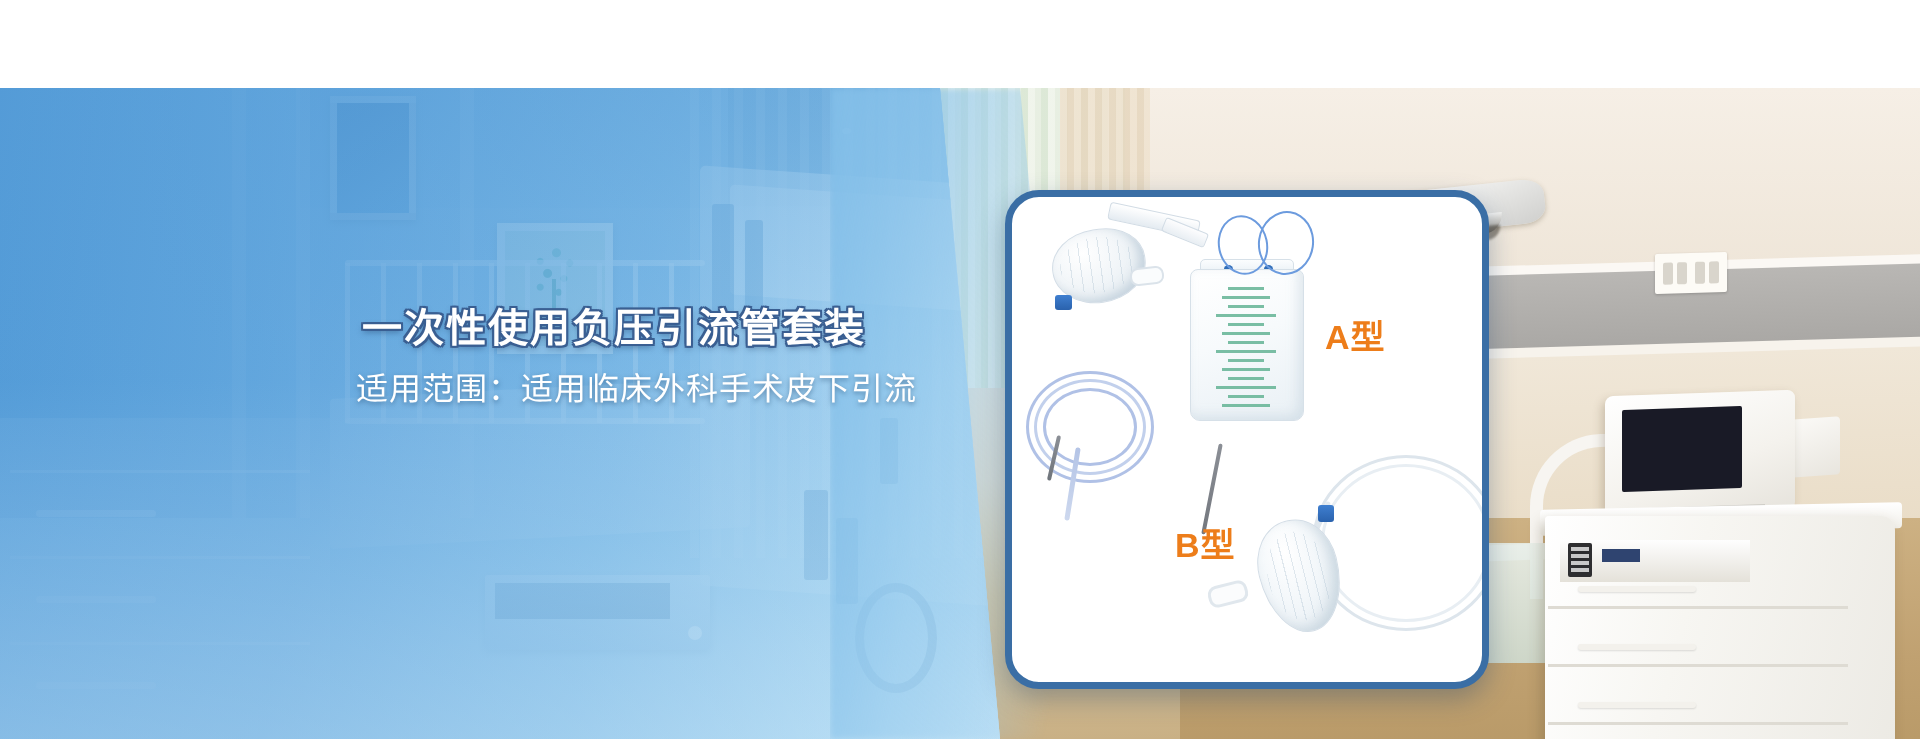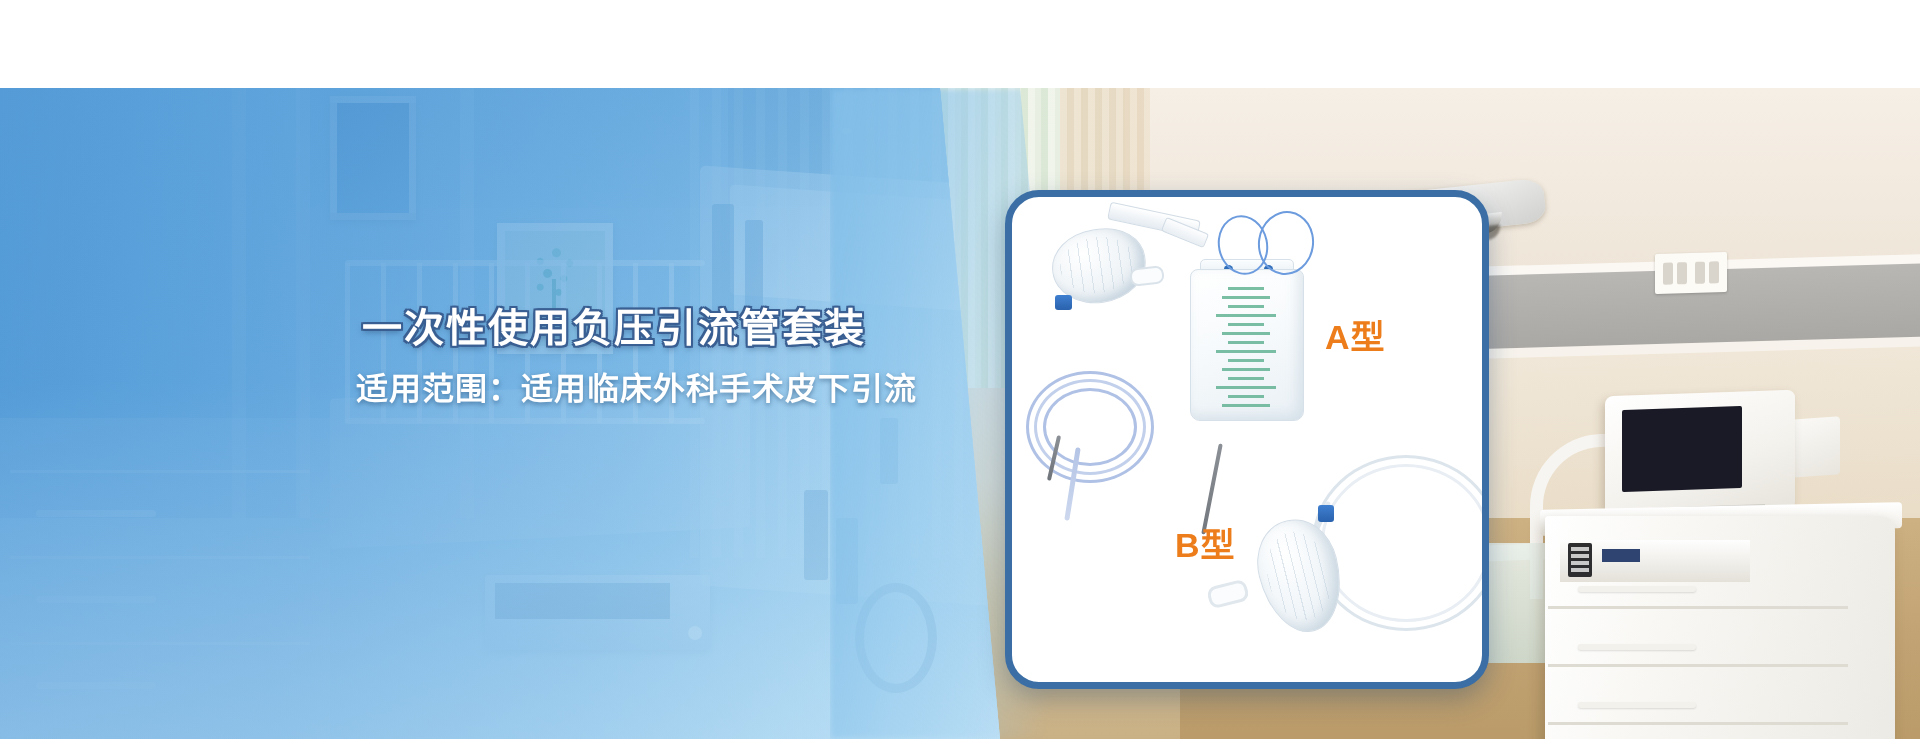--- a/index.html
+++ b/index.html
@@ -201,21 +201,21 @@
 
   .headline{position:absolute;left:362px;top:208px;
     font-size:40px;font-weight:700;letter-spacing:2px;color:#ffffff;white-space:nowrap;
     font-family:"Liberation Serif","DejaVu Serif",serif;
     text-shadow:
       -2px 0 #3a5f92, 2px 0 #3a5f92, 0 -2px #3a5f92, 0 2px #3a5f92,
       -2px -2px #3a5f92, 2px -2px #3a5f92, -2px 2px #3a5f92, 2px 2px #3a5f92,
       0 3px 6px rgba(25,55,95,.55);}
 
   .subline{position:absolute;left:356px;top:275px;
-    font-size:32px;font-weight:700;letter-spacing:1px;color:#ffffff;white-space:nowrap;
+    font-size:32px;font-weight:400;letter-spacing:1px;color:#ffffff;white-space:nowrap;
     text-shadow:0 2px 5px rgba(30,70,110,.55);}
 
   .cta{position:absolute;left:360px;top:424px;width:265px;height:48px;
     background:#ED8A1E;border:0;cursor:pointer;
     display:flex;align-items:center;justify-content:center;
     color:#ffffff;font-size:19px;font-weight:700;letter-spacing:1px;
     font-family:"Liberation Sans","DejaVu Sans",sans-serif;}
 
   
   .card{position:absolute;left:1005px;top:190px;width:470px;height:485px;z-index:30;

